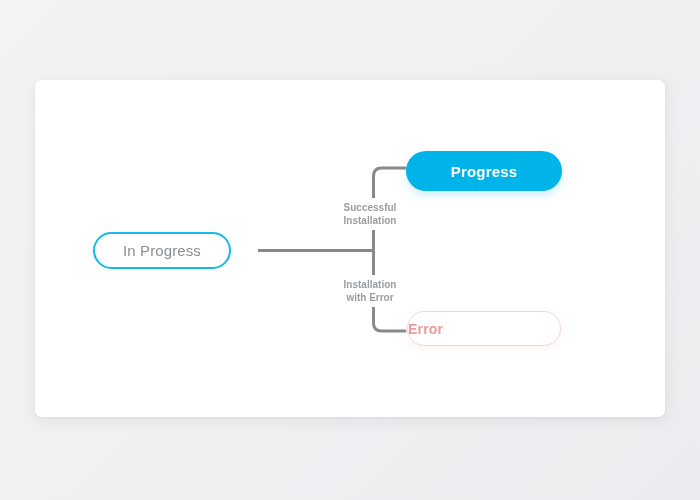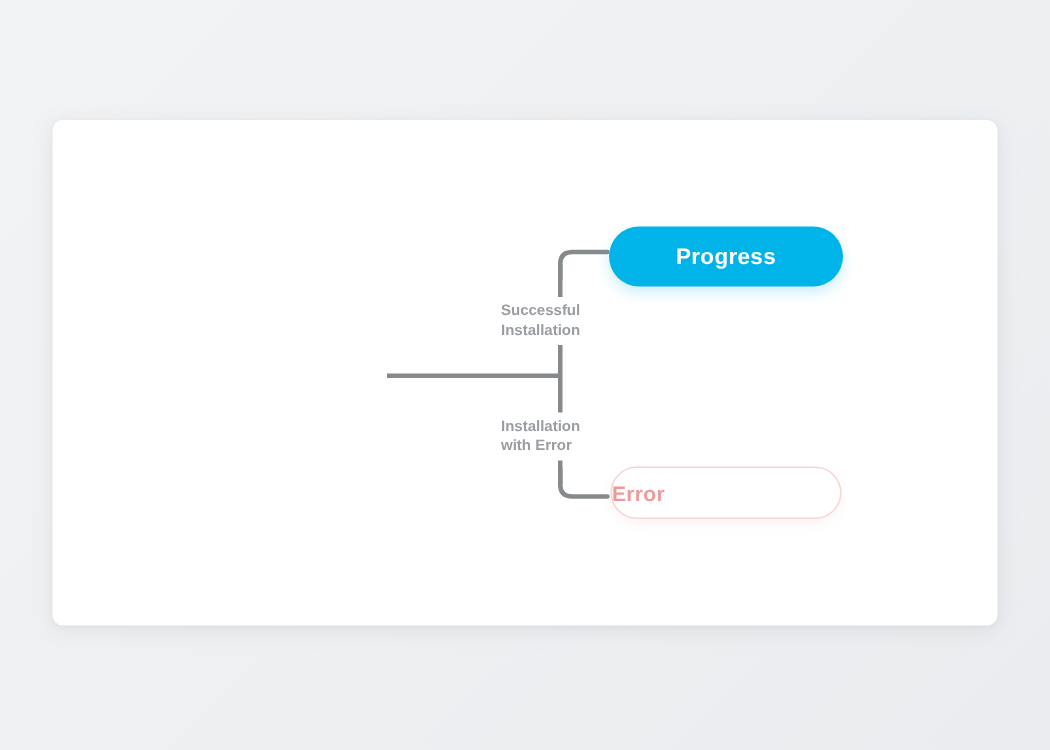--- a/index.html
+++ b/index.html
@@ -106,20 +106,21 @@
   }
 
   
   .edge-label {
     position: absolute;
     background: #ffffff;
     color: #9a9da1;
     font-size: 10px;
     font-weight: bold;
     line-height: 13px;
+    text-align: center;
     padding: 3px 4px;
     white-space: nowrap;
   }
   .edge-label-success {
     left: 330px;
     top: 198px;
     width: 72px;
   }
   .edge-label-failure {
     left: 330px;
@@ -141,20 +142,23 @@
 
       <path d="M 258 250.5 L 373 250.5" stroke="#868a8c" stroke-width="3" fill="none" stroke-linecap="butt"></path>
 
       <path d="M 373.5 176 L 373.5 323" stroke="#868a8c" stroke-width="3" fill="none" stroke-linecap="butt"></path>
 
       <path d="M 373.5 186 L 373.5 176 Q 373.5 168 381.5 168 L 405 168" stroke="#868a8c" stroke-width="3" fill="none" stroke-linecap="round" stroke-linejoin="round"></path>
 
       <path d="M 373.5 313 L 373.5 323 Q 373.5 331 381.5 331 L 405 331" stroke="#868a8c" stroke-width="3" fill="none" stroke-linecap="round" stroke-linejoin="round"></path>
     </svg>
 
+    <div class="node-inprogress">
+      <span>In Progress</span>
+    </div>
 
     <div class="edge-label edge-label-success">
       <span>Successful</span>
       <span class="line2">Installation</span>
     </div>
 
     <div class="edge-label edge-label-failure">
       <span>Installation</span>
       <span class="line2">with Error</span>
     </div>

